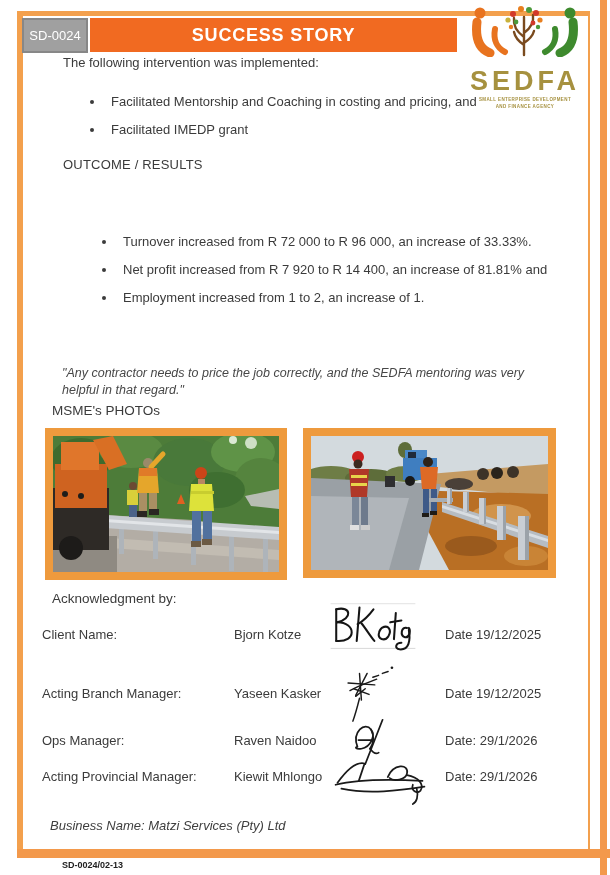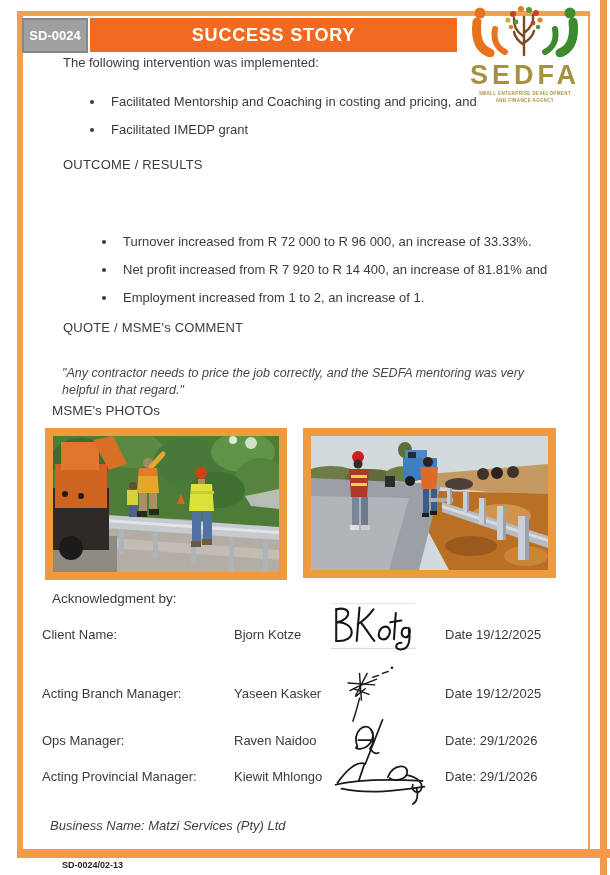--- a/index.html
+++ b/index.html
@@ -7,29 +7,29 @@
         font-family:"Liberation Sans",sans-serif;color:#3b3b3b;}
 
   
   .frame{position:absolute;left:17px;top:11px;width:573px;height:847px;box-sizing:border-box;
          border-top:5px solid #f3a04d;border-left:6px solid #f3a04d;border-right:2px solid #f3a04d;}
   .right-bar{position:absolute;left:600px;top:0;width:7px;height:875px;background:#f3994b;}
   .bottom-bar{position:absolute;left:17px;top:849px;width:593px;height:9px;background:#f3994b;}
 
   
   .badge{position:absolute;left:22px;top:18px;width:66px;height:35px;background:#a0a0a0;
-         border:2px solid #878787;box-sizing:border-box;color:#fff;font-weight:bold;font-size:13px;
+         border:2px solid #878787;box-sizing:border-box;color:#fff;font-weight:normal;font-size:13px;
          display:flex;align-items:center;justify-content:center;}
   .banner{position:absolute;left:90px;top:18px;width:367px;height:34px;background:#f16a21;
           color:#fff;font-weight:bold;font-size:18px;letter-spacing:.8px;
           display:flex;align-items:center;justify-content:center;}
 
   
   .logo{position:absolute;left:468px;top:5px;width:114px;text-align:center;}
-  .logo-word{font-weight:bold;font-size:27px;letter-spacing:4px;color:#a6913f;line-height:1;margin-top:1px;}
+  .logo-word{font-weight:bold;font-size:27px;letter-spacing:4px;color:#a6913f;line-height:1;margin-top:7px;}
   .logo-tag{font-size:4.5px;font-weight:bold;color:#a6913f;letter-spacing:.4px;line-height:1.5;margin-top:2px;}
 
   
   .txt{position:absolute;font-size:13px;line-height:1.25;}
   .intro1{left:63px;top:55px;}
   ul.blist{position:absolute;margin:0;padding:0 0 0 17px;font-size:13px;}
   ul.blist li{margin:0 0 13px 0;padding-left:6px;}
   .blist1{left:88px;top:94px;width:430px;}
   .blist2{left:100px;top:234px;width:470px;}
   .blist2 li{margin-bottom:12px;}
@@ -101,21 +101,20 @@
     <li>Facilitated IMEDP grant</li>
   </ul>
 
   <div class="txt h-sec h-outcome">OUTCOME / RESULTS</div>
   <ul class="blist blist2">
     <li>Turnover increased from R 72 000 to R 96 000, an increase of 33.33%.</li>
     <li>Net profit increased from R 7 920 to R 14 400, an increase of 81.81% and</li>
     <li>Employment increased from 1 to 2, an increase of 1.</li>
   </ul>
 
-  <div class="txt h-sec h-quote">QUOTE / MSME's COMMENT</div>
   <div class="txt quote">"Any contractor needs to price the job correctly, and the SEDFA mentoring was very helpful in that regard."</div>
 
   <div class="txt h-photos">MSME's PHOTOs</div>
 
   <div class="photo-frame pf1">
     <svg viewBox="0 0 226 136" preserveAspectRatio="none">
       <rect width="226" height="136" fill="#4d7c39"></rect>
       <ellipse cx="28" cy="24" rx="30" ry="22" fill="#3e6b2e"></ellipse>
       <ellipse cx="78" cy="14" rx="32" ry="18" fill="#5a8a42"></ellipse>
       <ellipse cx="136" cy="26" rx="36" ry="24" fill="#49793a"></ellipse>

